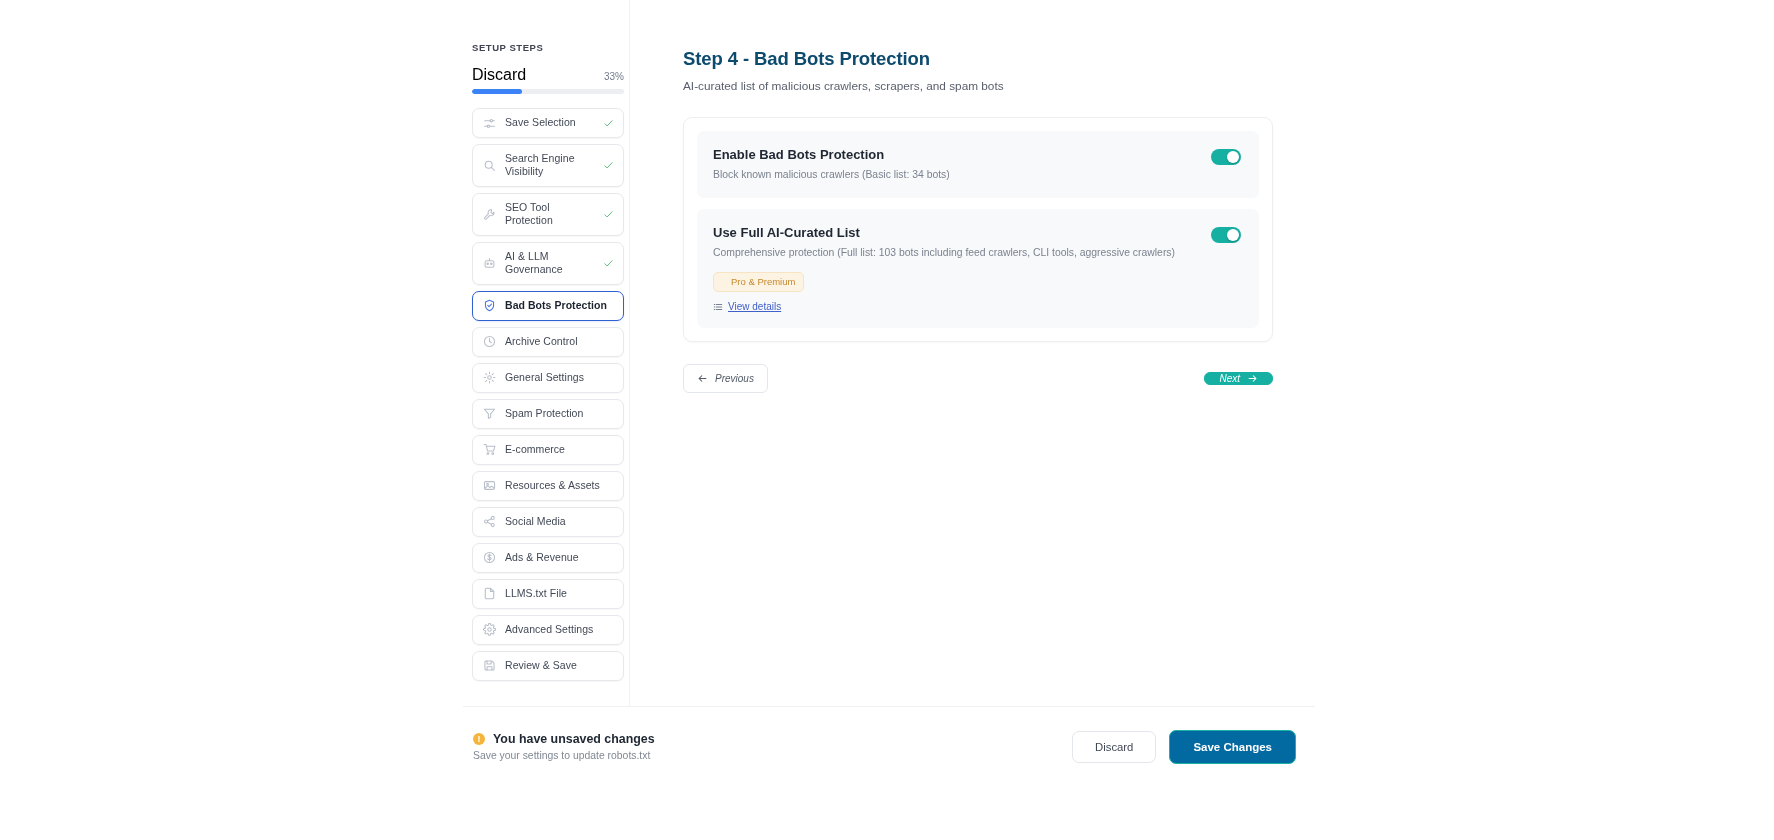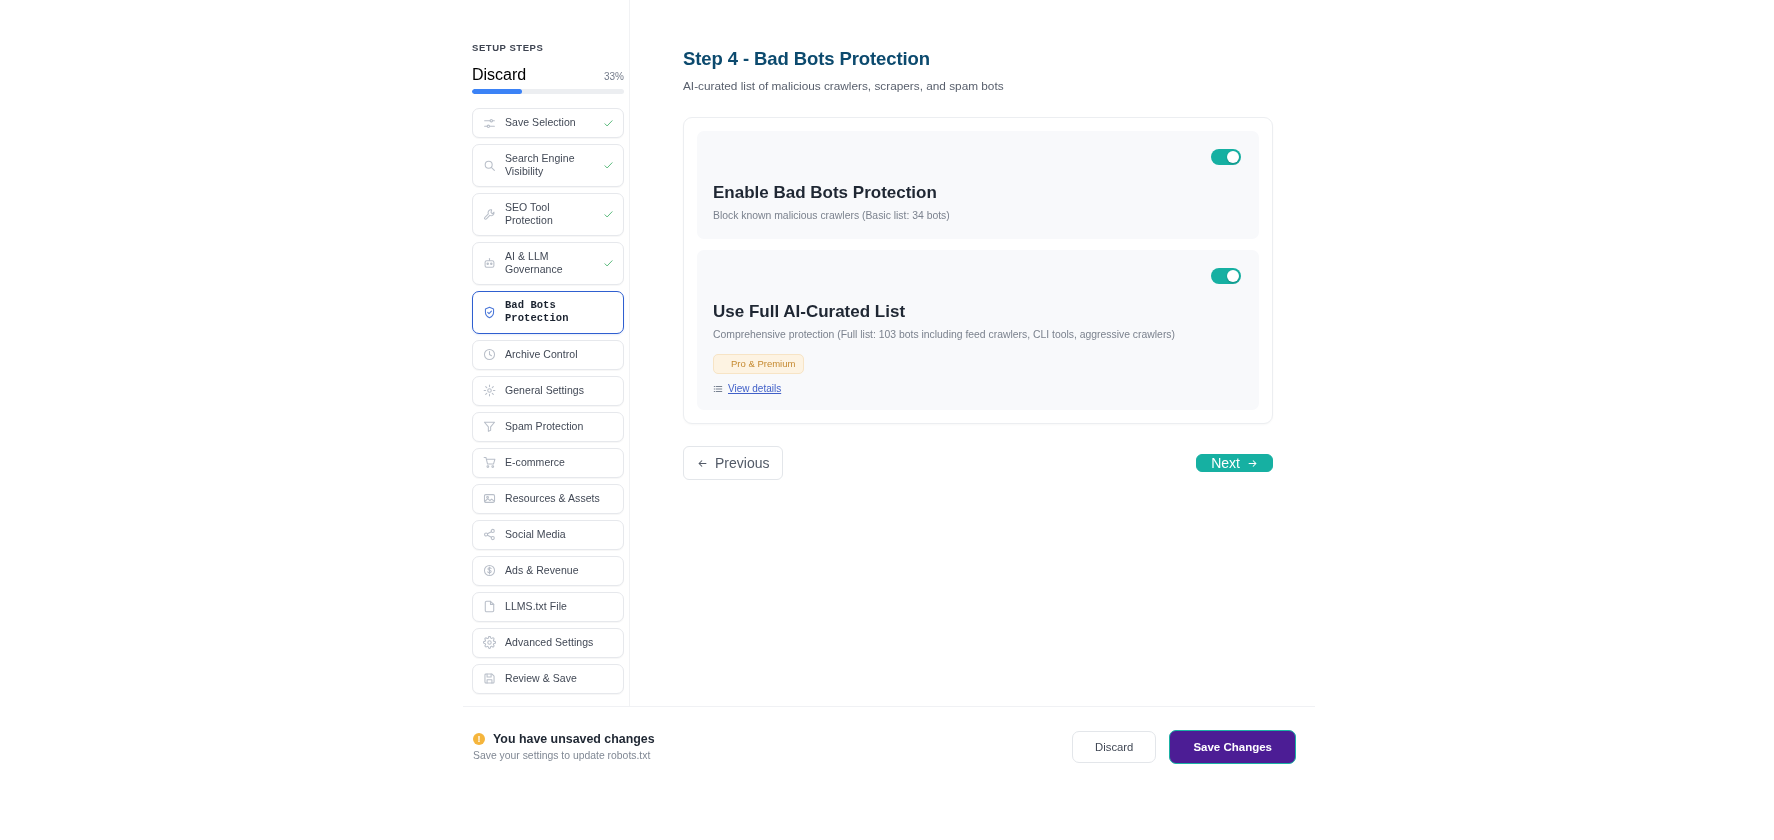--- a/index.html
+++ b/index.html
@@ -117,21 +117,21 @@
   .step.active .step-icon { color: #4b77d8; }
   .step-icon svg { width: 13px; height: 13px; display: block; }
 
   .step-label {
     flex: 1 1 auto;
     font-size: 10.5px;
     line-height: 1.28;
     color: #414855;
     letter-spacing: 0.05px;
   }
-  .step.active .step-label { color: #1b2330; font-weight: 700; font-family: Liberation Mono, monospace; }
+  .step.active .step-label { color: #1b2330; font-weight: 700; }
 
   .step-check {
     flex: 0 0 11px;
     width: 11px;
     height: 11px;
     color: #49b36e;
   }
   .step-check svg { width: 11px; height: 11px; display: block; }
 
   
@@ -169,25 +169,24 @@
     display: flex;
     align-items: flex-start;
     justify-content: space-between;
     gap: 20px;
   }
   .setting-card + .setting-card { margin-top: 11px; }
 
   .setting-text { flex: 1 1 auto; min-width: 0; }
 
   .setting-title {
-    font-size: 17px;
+    font-size: 13px;
     font-weight: 700;
     color: #1f2733;
     margin-bottom: 6px;
-    margin-top: 36px;
   }
   .setting-desc {
     font-size: 10.4px;
     color: #7b828e;
     line-height: 1.35;
   }
 
   .badge {
     display: inline-block;
     margin-top: 12px;
@@ -238,24 +237,25 @@
   .nav-row {
     display: flex;
     justify-content: space-between;
     align-items: center;
     margin-top: 22px;
   }
   .btn {
     display: inline-flex;
     align-items: center;
     gap: 7px;
-    font-size: 14px;
+    font-size: 10px;
     border-radius: 6px;
     cursor: pointer;
     white-space: nowrap;
+    font-style: italic;
   }
   .btn-prev {
     padding: 8px 13px;
     background: #ffffff;
     color: #525a67;
     border: 1px solid #e3e6ea;
   }
   .btn-next {
     padding: 0 14px;
     background: #16b0a2;
@@ -295,21 +295,21 @@
     background: #ffffff;
     border: 1px solid #e3e6ea;
     border-radius: 7px;
     cursor: pointer;
   }
   .btn-save {
     padding: 10px 23px;
     font-size: 11.5px;
     font-weight: 700;
     color: #ffffff;
-    background: #4c1d95;
+    background: #0369a1;
     border: 1px solid #19b2a4;
     border-radius: 7px;
     cursor: pointer;
   }
 </style>
 </head>
 <body>
 
 <div class="page">
   <div class="shell">

